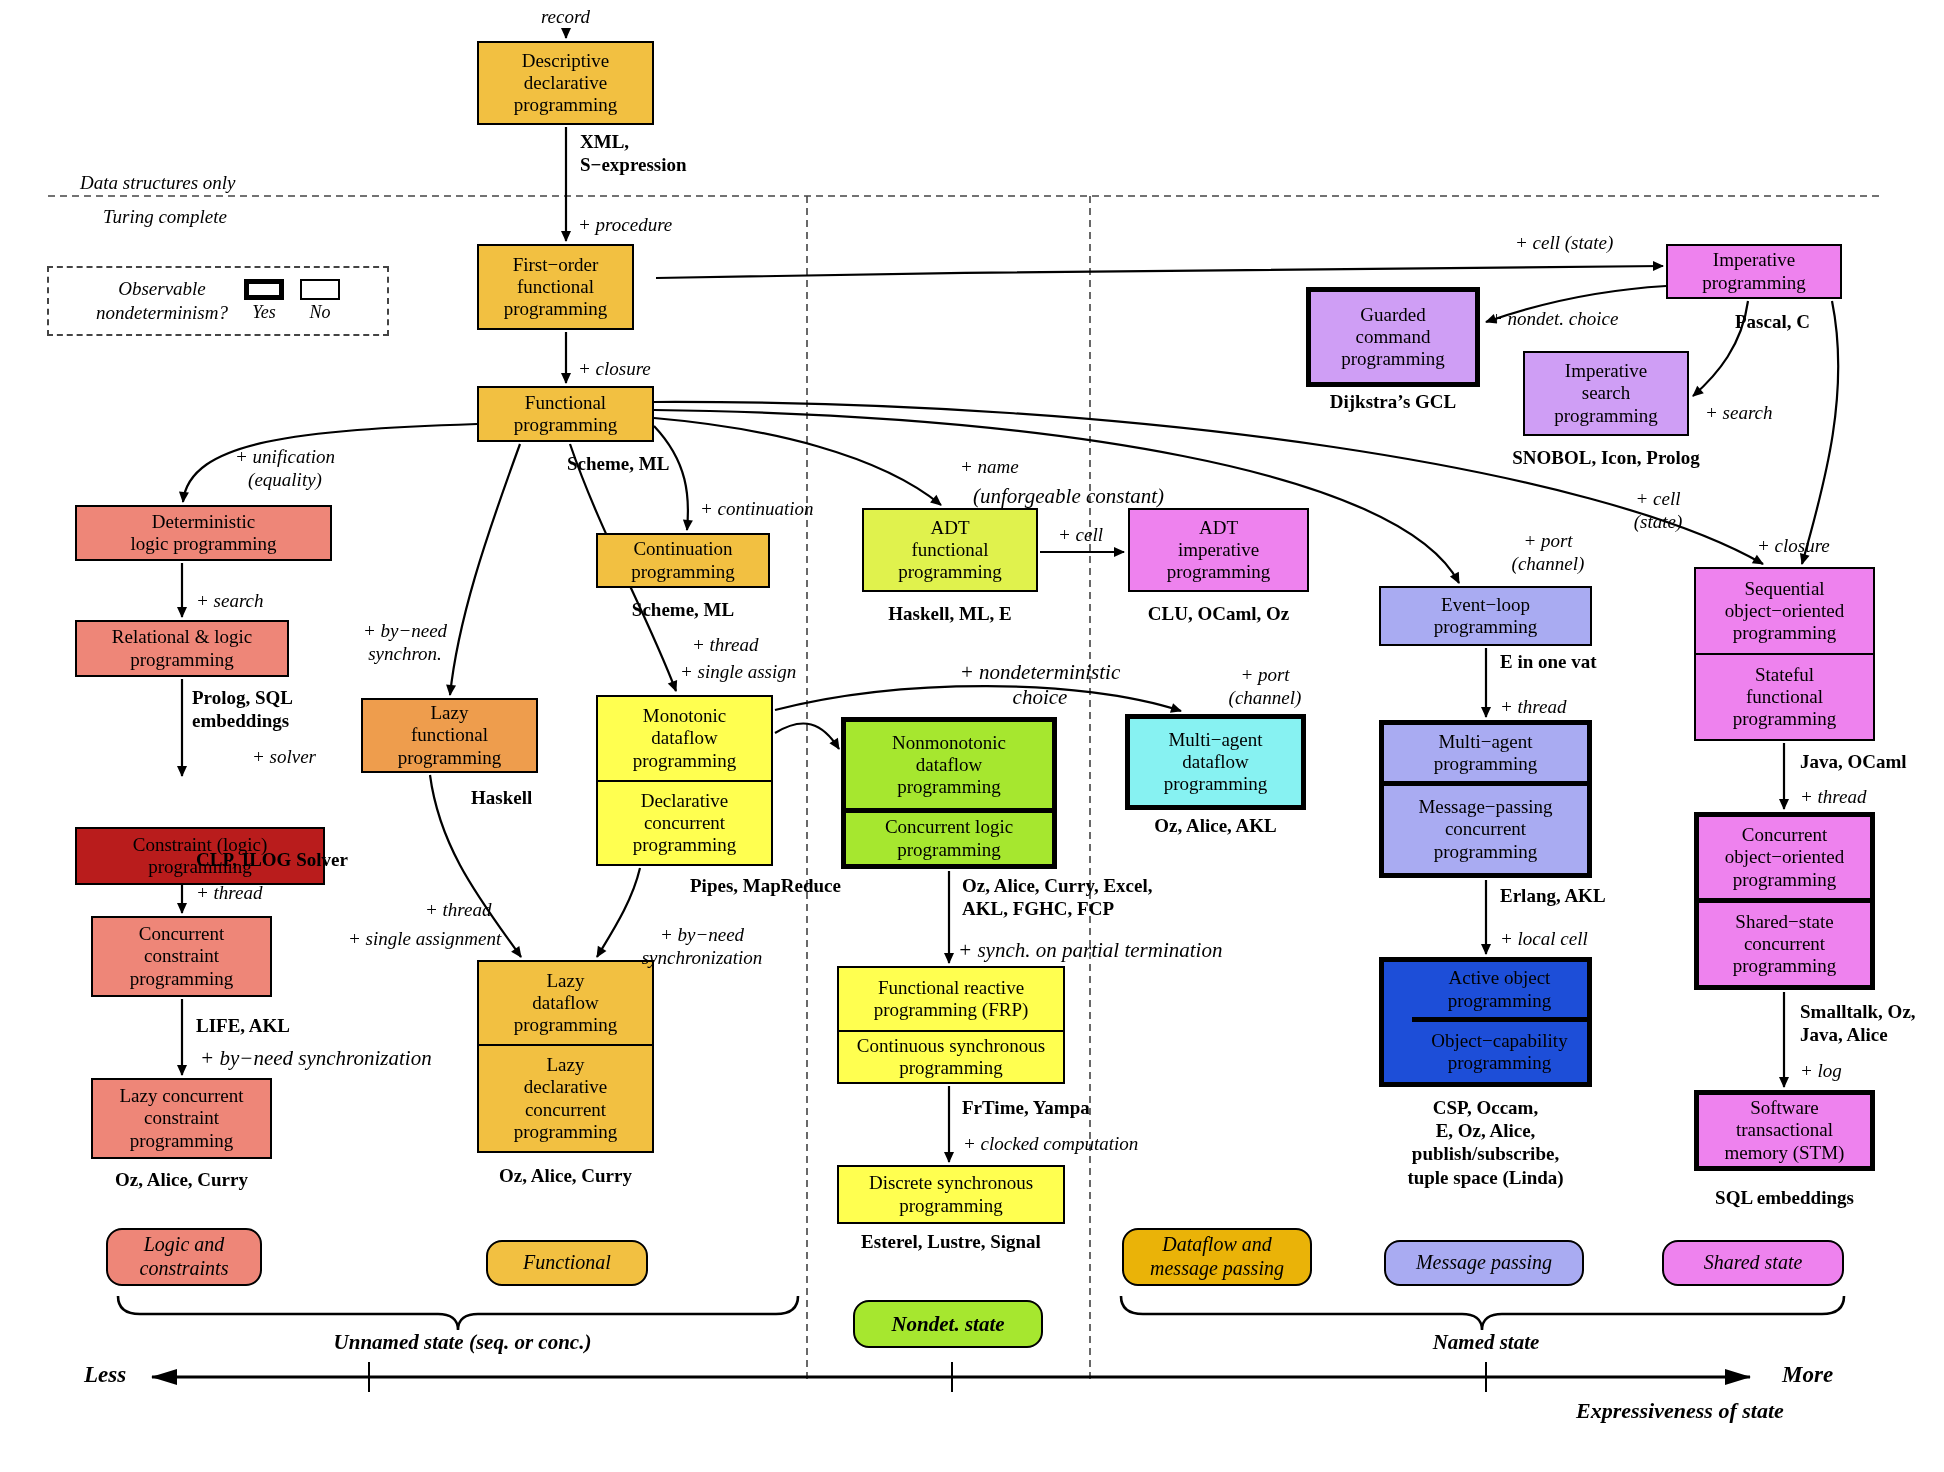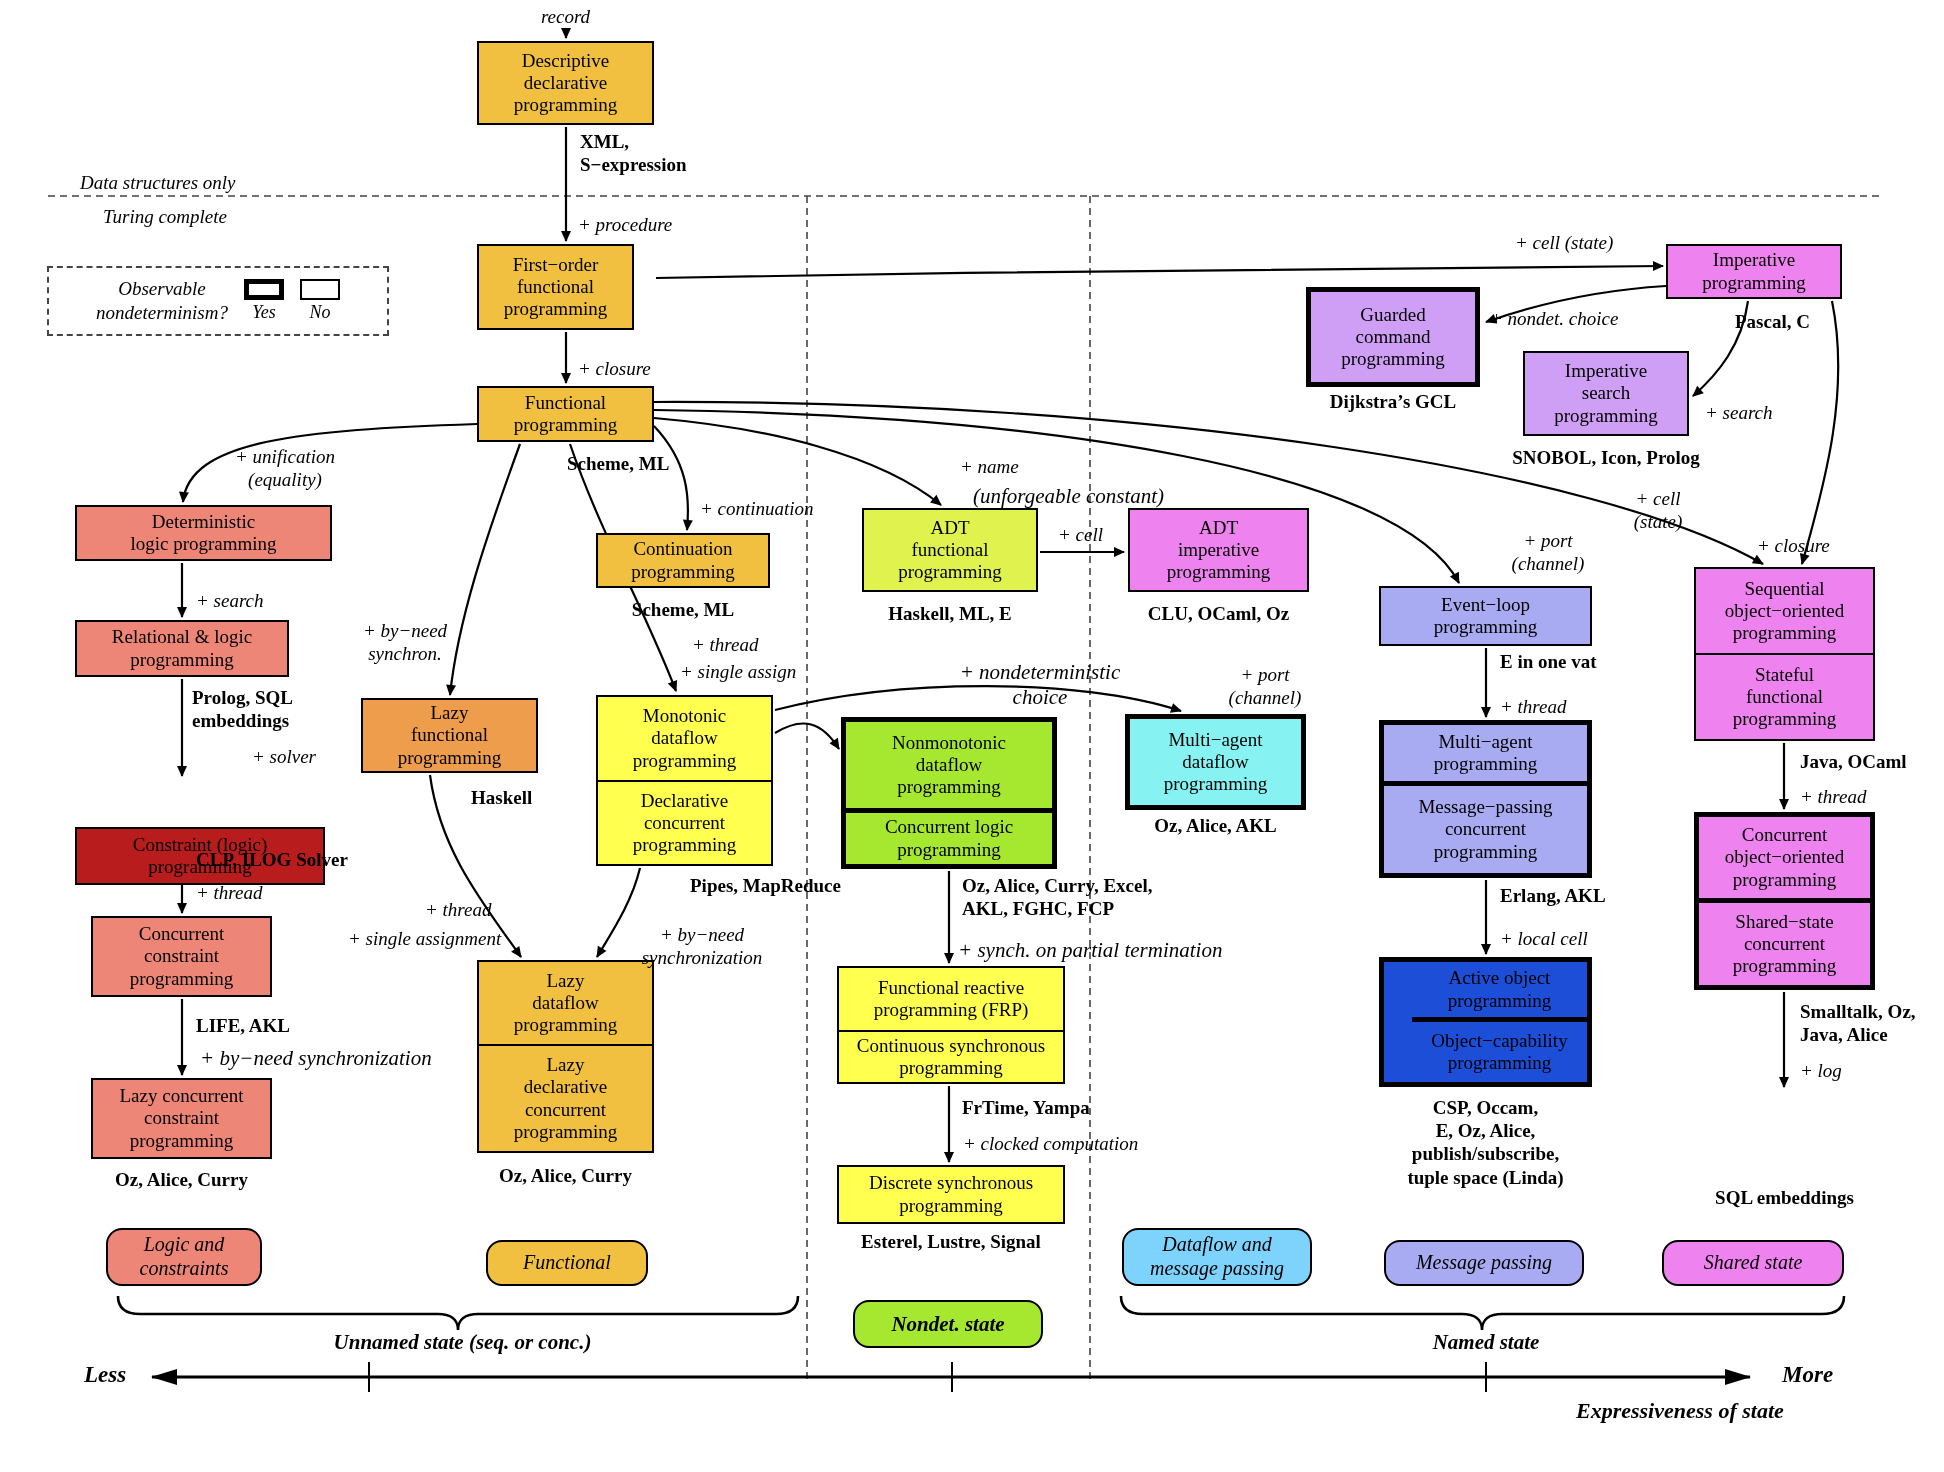--- a/index.html
+++ b/index.html
@@ -228,20 +228,23 @@
 
   <div class="box stack thick" style="left: 1694px; top: 812px; width: 181px; height: 178px; background-color: rgb(238, 130, 238);">
     <div class="cell" style="flex:0 0 81px;">Concurrent
 object−oriented
 programming</div>
     <div class="cell">Shared−state
 concurrent
 programming</div>
   </div>
 
+  <div class="box thick" style="left: 1694px; top: 1090px; width: 181px; height: 81px; background-color: rgb(238, 130, 238);">Software
+transactional
+memory (STM)</div>
 
   <div class="lang" style="left:580px;top:130px;">XML,
 S−expression</div>
   <div class="lang" style="left:567px;top:452px;">Scheme, ML</div>
   <div class="lang" style="left:1735px;top:310px;">Pascal, C</div>
   <div class="lang center" style="left:1306px;top:390px;width:174px;">Dijkstra’s GCL</div>
   <div class="lang center" style="left:1476px;top:446px;width:260px;">SNOBOL, Icon, Prolog</div>
   <div class="lang" style="left:192px;top:686px;">Prolog, SQL
 embeddings</div>
   <div class="lang" style="left:196px;top:848px;">CLP, ILOG Solver</div>
@@ -304,21 +307,21 @@
   <div class="elabel small" style="left:958px;top:938px;">+ synch. on partial termination</div>
   <div class="elabel" style="left:963px;top:1133px;">+ clocked computation</div>
   <div class="elabel" style="left:425px;top:899px;">+ thread</div>
   <div class="elabel" style="left:340px;top:928px;margin-left:8px;">+ single assignment</div>
   <div class="elabel center" style="left:612px;top:924px;width:180px;">+ by−need
 synchronization</div>
 
   <div class="chip" style="left: 106px; top: 1228px; width: 156px; height: 58px; background-color: rgb(238, 134, 120);">Logic and
 constraints</div>
   <div class="chip" style="left: 486px; top: 1240px; width: 162px; height: 46px; background-color: rgb(242, 192, 65);">Functional</div>
-  <div class="chip" style="left: 1122px; top: 1228px; width: 190px; height: 58px; background-color: #7dd3fc;">Dataflow and
+  <div class="chip" style="left: 1122px; top: 1228px; width: 190px; height: 58px; background-color: #eab308;">Dataflow and
 message passing</div>
   <div class="chip" style="left: 1384px; top: 1240px; width: 200px; height: 46px; background-color: rgb(169, 171, 242);">Message passing</div>
   <div class="chip" style="left: 1662px; top: 1240px; width: 182px; height: 46px; background-color: rgb(238, 130, 238);">Shared state</div>
   <div class="chip bold" style="left: 853px; top: 1300px; width: 190px; height: 48px; background-color: rgb(166, 231, 47);">Nondet. state</div>
 
   <div class="blabel" style="left:240px;top:1330px;width:445px;">Unnamed state (seq. or conc.)</div>
   <div class="blabel" style="left:1340px;top:1330px;width:292px;">Named state</div>
 
   <div class="axis-label" style="left:84px;top:1362px;">Less</div>
   <div class="axis-label" style="left:1782px;top:1362px;">More</div>

